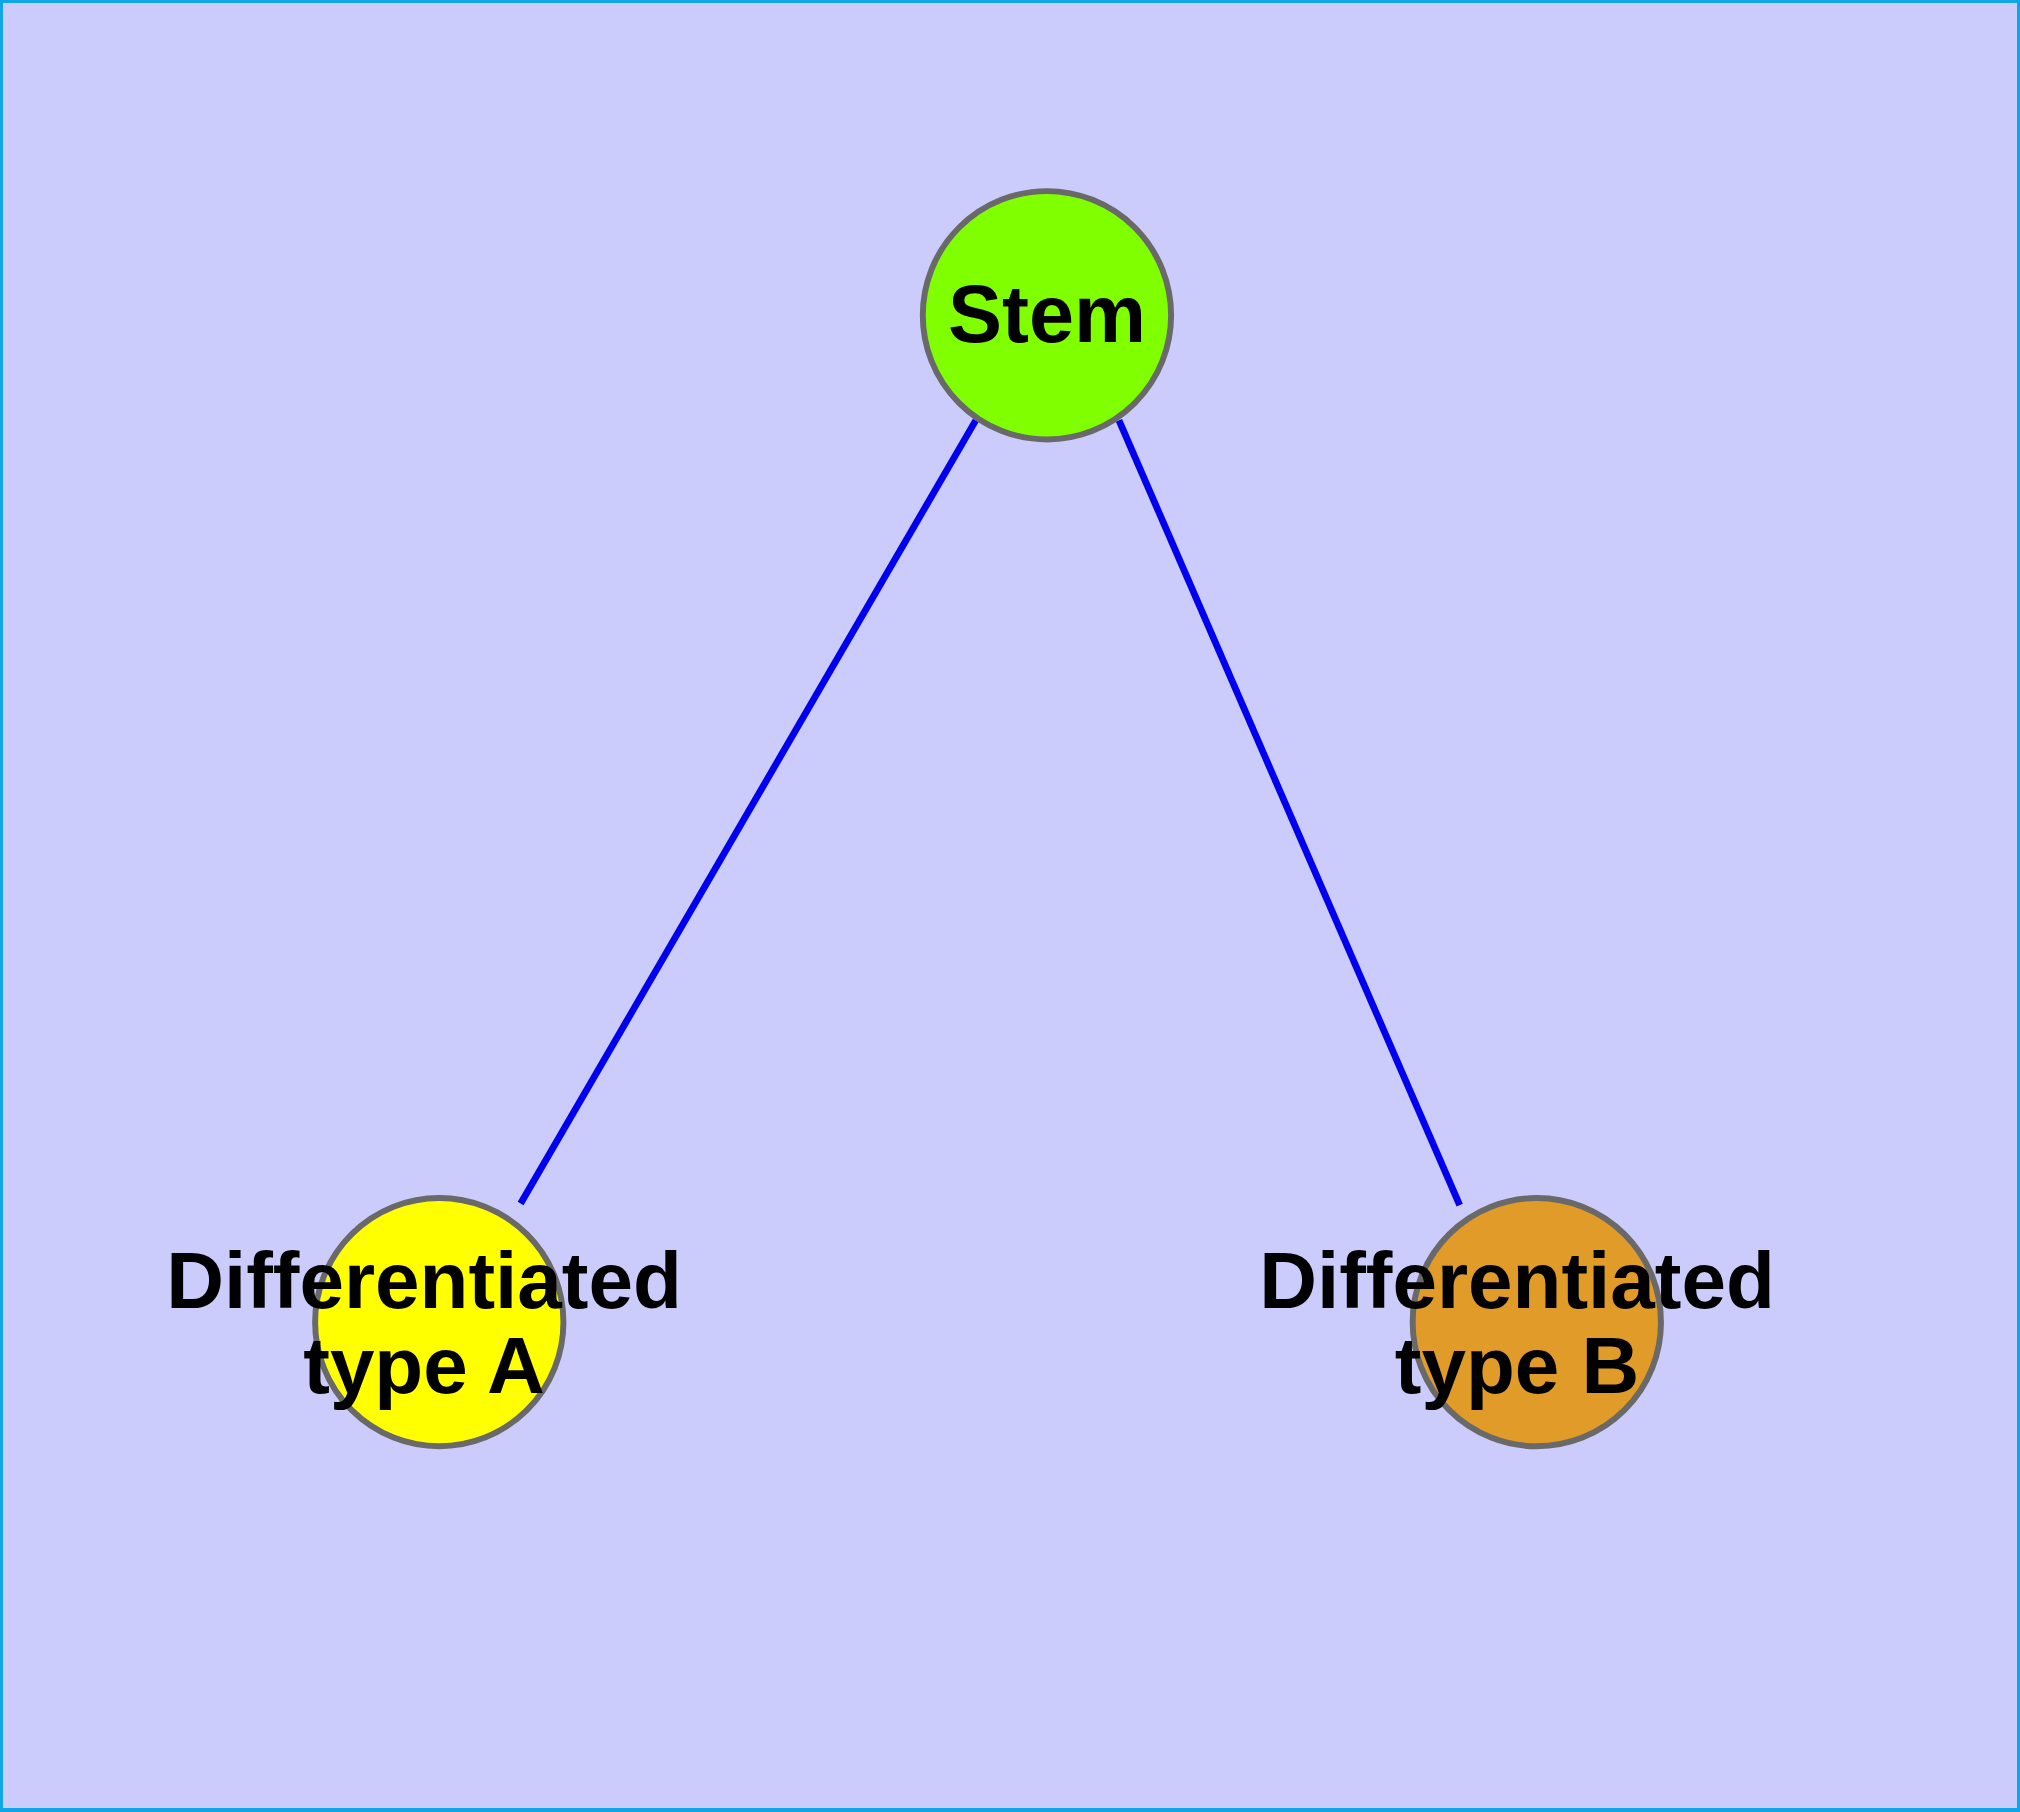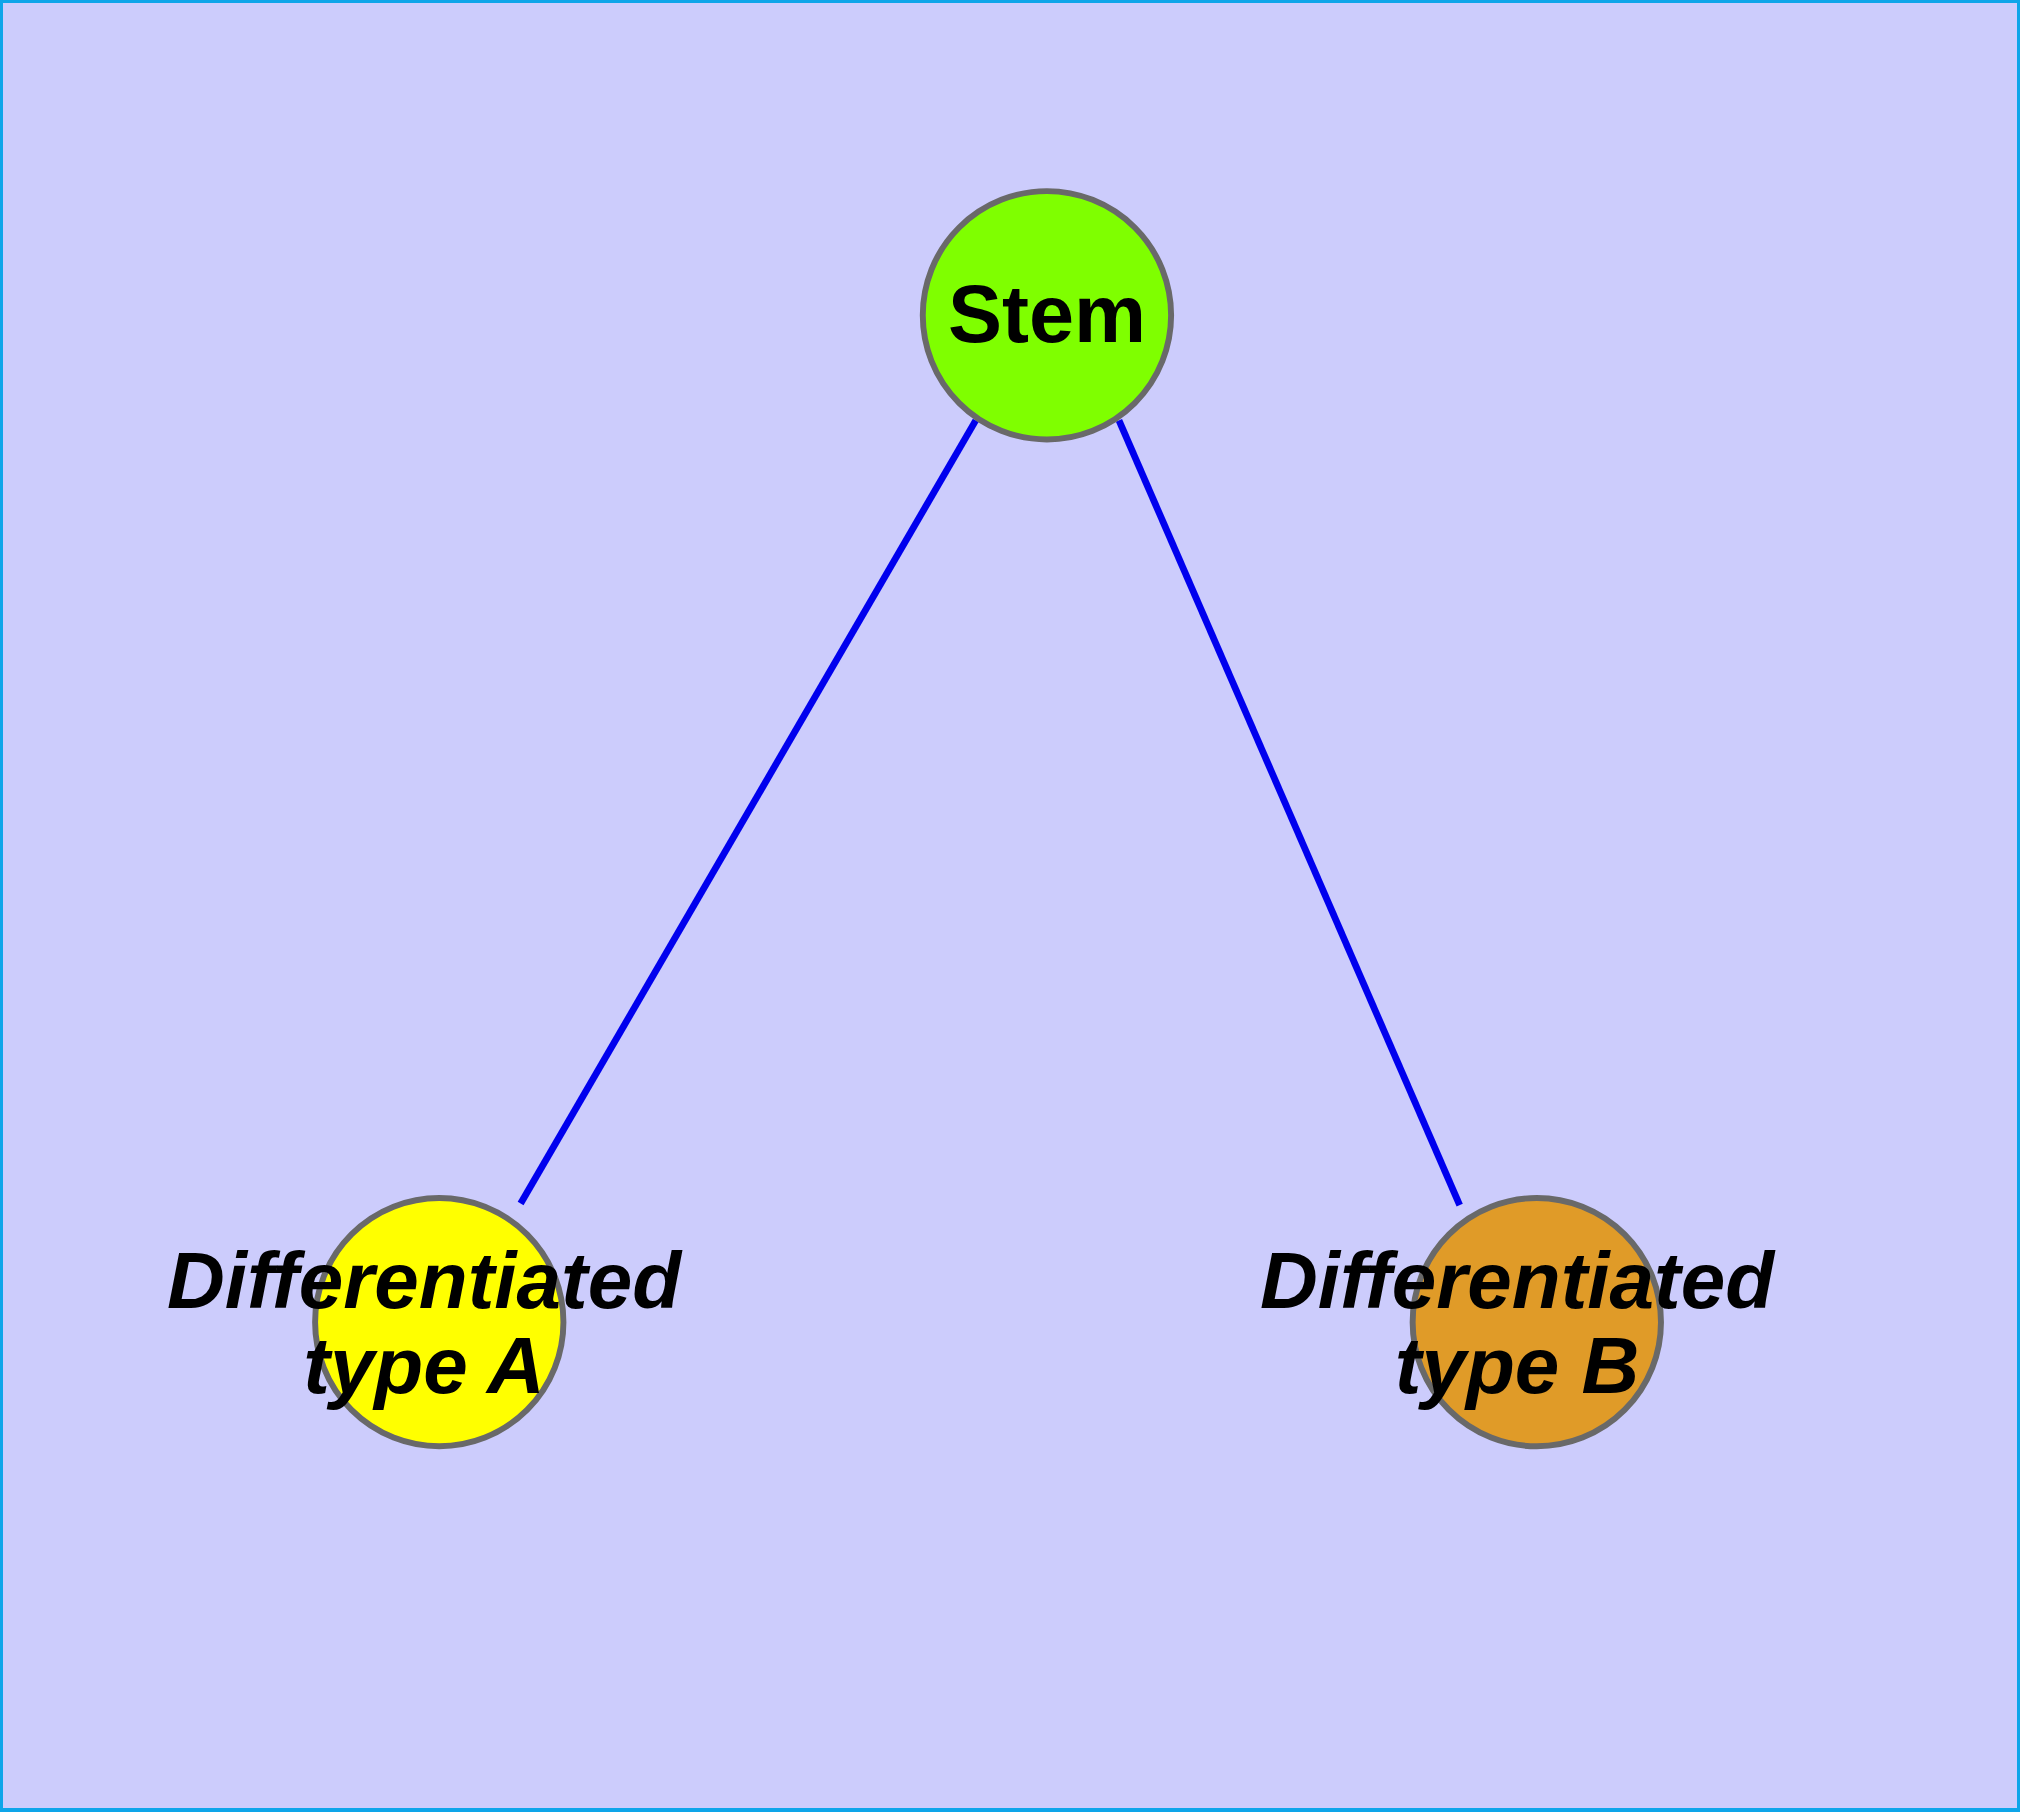--- a/index.html
+++ b/index.html
@@ -39,21 +39,20 @@
     line-height: 1.06;
     white-space: pre;
     pointer-events: none;
     transform: translate(-50%, -50%);
   }
   .node-label.root {
     font-size: 81px;
   }
   .node-label.leaf {
     font-size: 80px;
-    font-style: italic;
   }
 </style>
 </head>
 <body>
 
 <div id="canvas">
 
   <div id="plot-bg"></div>
 
   <svg id="graph-svg" viewBox="0 0 2384 2138" xmlns="http://www.w3.org/2000/svg">

